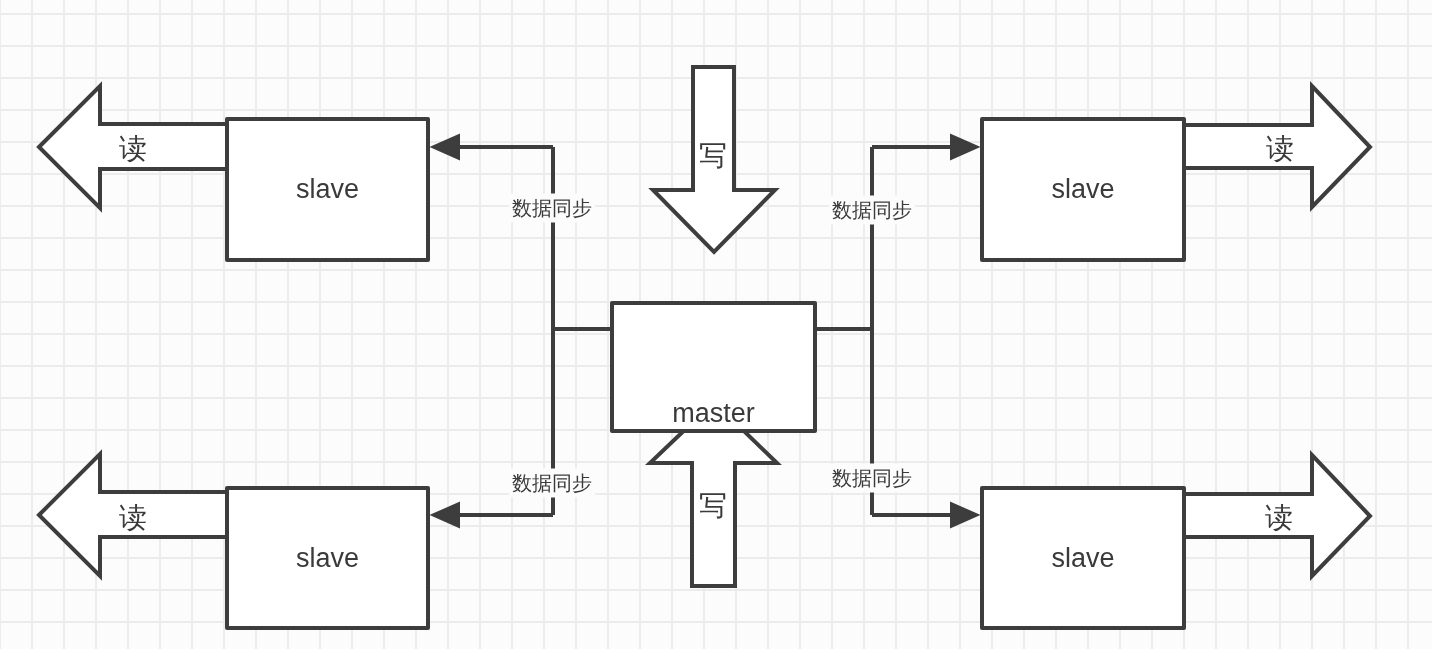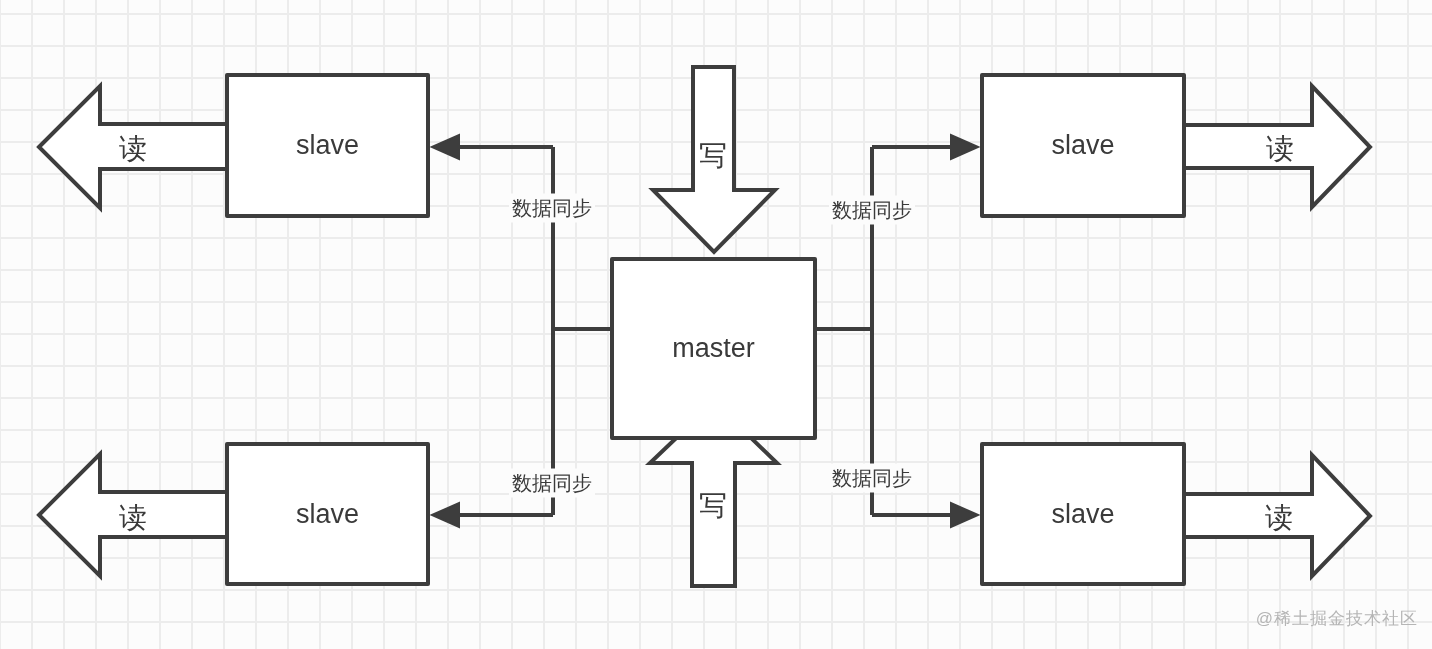--- a/index.html
+++ b/index.html
@@ -20,22 +20,23 @@
   }
   #shapes{position:absolute;left:0;top:0;width:1432px;height:649px;}
   .node{
     position:absolute;
     box-sizing:border-box;
     border:4px solid #3d3d3d;
     background:#ffffff;
     display:flex;align-items:center;justify-content:center;
     font-size:27px;color:#3a3a3a;
     border-radius:2px;
+    margin-top:44px;
   }
-  .node-master{left:610px;top:257px;width:207px;height:183px;}
+  .node-master{left:610px;top:257px;width:207px;height:132px;align-items:flex-end;}
   .node-slave-tl{left:225px;top:73px;width:205px;height:145px;}
   .node-slave-tr{left:980px;top:73px;width:206px;height:145px;}
   .node-slave-bl{left:225px;top:442px;width:205px;height:144px;}
   .node-slave-br{left:980px;top:442px;width:206px;height:144px;}
   .flow-label{
     position:absolute;
     transform:translate(-50%,-50%);
     color:#3a3a3a;
     white-space:nowrap;
   }
@@ -103,14 +104,13 @@
   <div class="flow-label rw-label" style="left:133px;top:149px;">读</div>
   <div class="flow-label rw-label" style="left:133px;top:518px;">读</div>
   <div class="flow-label rw-label" style="left:1280px;top:149px;">读</div>
   <div class="flow-label rw-label" style="left:1279px;top:518px;">读</div>
 
   <div class="flow-label sync-label" style="left:552px;top:208px;">数据同步</div>
   <div class="flow-label sync-label" style="left:552px;top:483px;">数据同步</div>
   <div class="flow-label sync-label" style="left:872px;top:210px;">数据同步</div>
   <div class="flow-label sync-label" style="left:872px;top:478px;">数据同步</div>
 
-  <div class="watermark">@稀土掘金技术社区</div>
 </div>
 
 </body></html>

